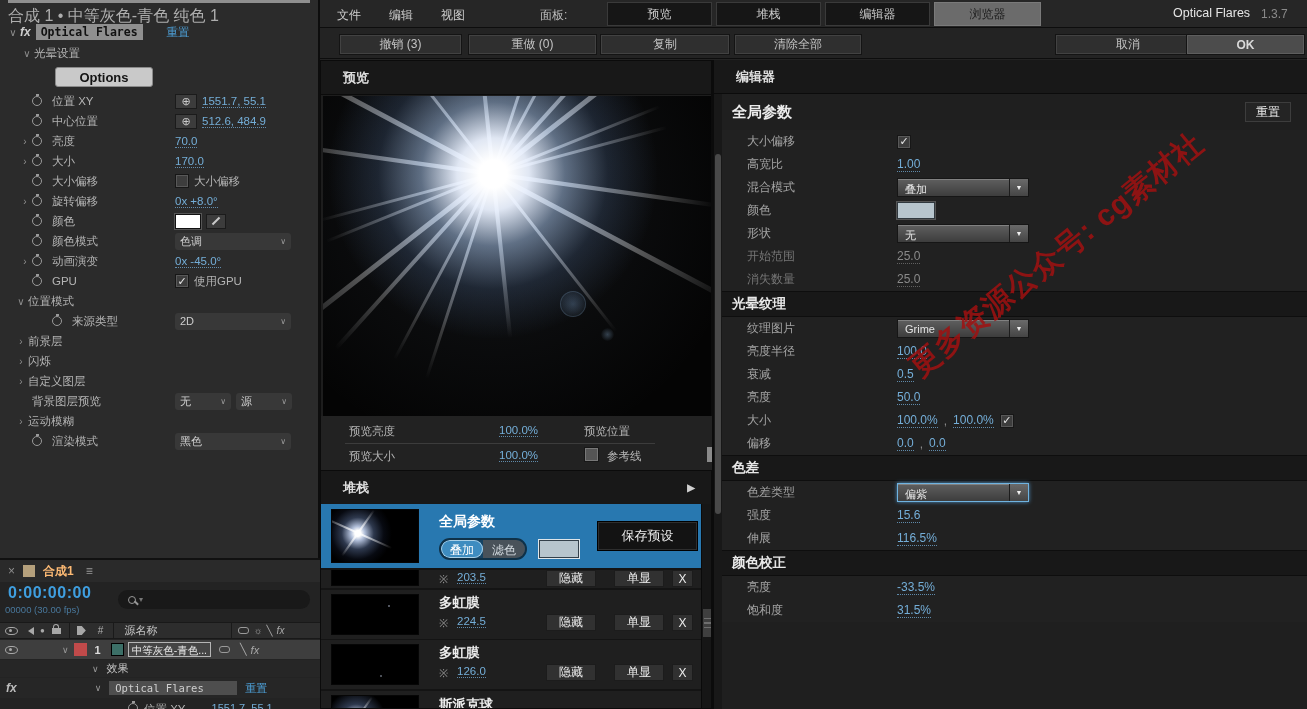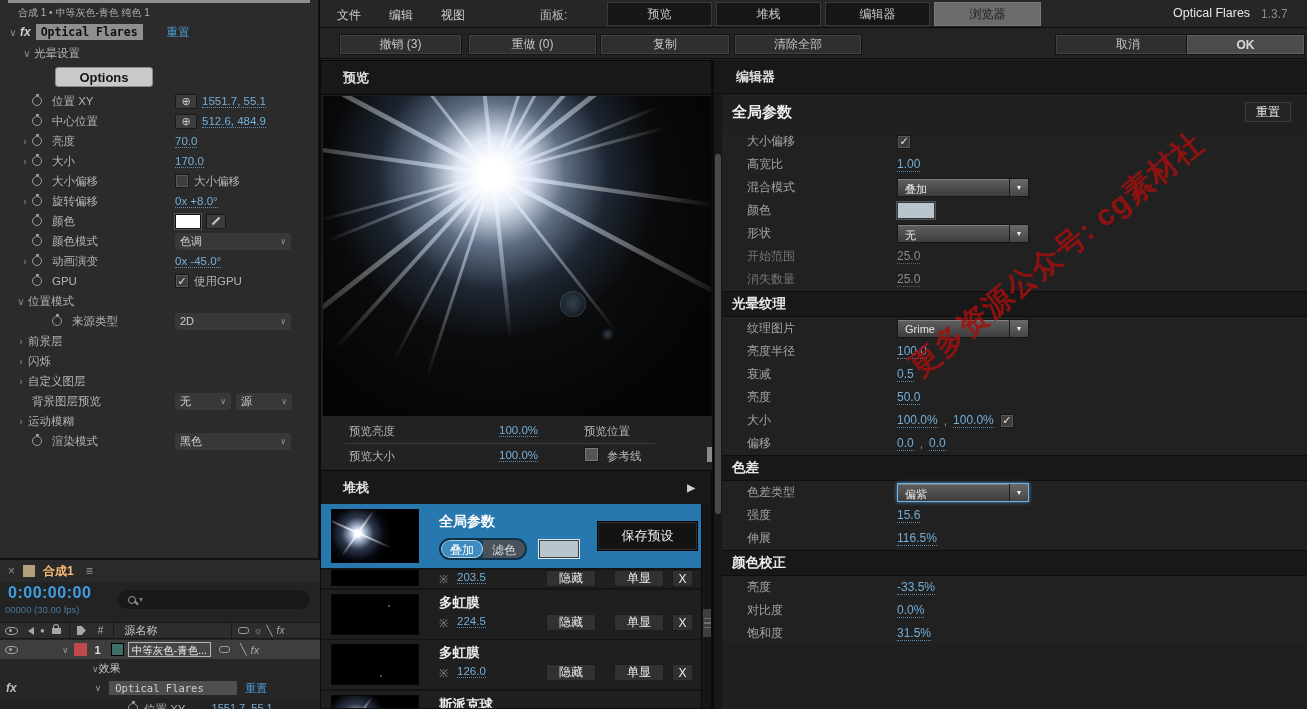--- a/index.html
+++ b/index.html
@@ -62,21 +62,21 @@
   .wm{position:absolute;white-space:nowrap;font-size:30px;font-weight:bold;letter-spacing:1px;color:rgba(160,16,16,.85);transform:rotate(-39deg);transform-origin:0 50%;pointer-events:none;z-index:9}
   .hdivider{position:absolute;height:1px;background:#3c3c3c}
   .gripline{width:9px;height:1.5px;background:#6e6e6e;margin:1.5px 0}
 </style>
 </head>
 <body>
 
 <div class="abs" style="left:0;top:0;width:320px;height:709px;background:#2b2b2b;border-right:2px solid #0d0d0d">
 
   <div class="abs" style="left:8px;top:0;width:302px;height:3px;background:#8f8f8f"></div>
-  <div class="abs lbl" style="left:18px;top:6px;font-size:10px;color:#aeaeae">合成 1 • 中等灰色-青色 纯色 1</div>
+  <div class="abs lbl" style="left:8px;top:6px;font-size:16px;color:#aeaeae">合成 1 • 中等灰色-青色 纯色 1</div>
 
   <div class="abs" style="left:0;top:22px;width:320px;height:20px;display:flex;align-items:center">
     <span class="chev" style="margin-left:6px">∨</span>
     <span style="font-style:italic;font-weight:bold;color:#cfcfcf;font-size:12px;margin-right:5px">fx</span>
     <span style="background:#8f8f8f;color:#111;font-family:'DejaVu Sans Mono',monospace;font-weight:bold;font-size:11.5px;padding:1px 5px">Optical Flares</span>
     <span class="val" style="margin-left:24px;border-bottom:none;font-size:11.5px;color:#4d9fd6">重置</span>
   </div>
 
   <div class="abs" style="left:0;top:44px;width:320px;height:18px;display:flex;align-items:center">
     <span class="chev" style="margin-left:20px">∨</span>
@@ -312,21 +312,21 @@
       <span style="color:#dcdcdc;margin-left:8px;font-weight:bold">1</span>
       <span style="width:13px;height:13px;background:#3c6f67;border:1px solid #000;margin-left:10px"></span>
       <span style="margin-left:4px;border:1px solid #b5b5b5;background:#454545;color:#e8e8e8;font-size:10.5px;padding:0 3px;height:15px;line-height:15px;max-width:112px;overflow:hidden;white-space:nowrap">中等灰色-青色...</span>
       <span class="shy" style="margin-left:8px"></span>
       <span style="margin-left:10px;color:#a8a8a8">╲</span>
       <span style="margin-left:4px;font-style:italic;color:#a8a8a8">fx</span>
     </div>
 
     <div class="abs" style="left:0;top:100px;width:320px;height:17px;background:#262626;display:flex;align-items:center;font-size:11px">
       <span style="color:#9a9a9a;font-size:9px;margin-left:92px">∨</span>
-      <span style="color:#c8c8c8;">效果</span>
+      <span style="color:#c8c8c8;margin-left:8px">效果</span>
     </div>
 
     <div class="abs" style="left:0;top:118px;width:320px;height:20px;background:#262626;display:flex;align-items:center;font-size:11px">
       <span style="font-style:italic;font-weight:bold;color:#bdbdbd;font-size:12px;margin-left:6px">fx</span>
       <span style="color:#9a9a9a;font-size:9px;margin-left:78px">∨</span>
       <span style="background:#4e4e4e;color:#cfcfcf;font-family:'DejaVu Sans Mono',monospace;font-size:10.5px;padding:1px 6px;margin-left:8px;width:128px">Optical Flares</span>
       <span style="color:#4d9fd6;margin-left:8px">重置</span>
     </div>
 
     <div class="abs" style="left:0;top:140px;width:320px;height:11px;overflow:hidden;background:#232323;display:flex;font-size:11px">
@@ -617,26 +617,20 @@
         <span>颜色校正</span>
       </div>
     <div class="erows">
       <div class="erow">
           <span>亮度</span>
         <span class="ctl">
             <span class="val">-33.5%</span>
           </span>
         </div>
       <div class="erow">
-          <span>对比度</span>
-        <span class="ctl">
-            <span class="val">0.0%</span>
-          </span>
-        </div>
-      <div class="erow">
           <span>饱和度</span>
         <span class="ctl">
             <span class="val">31.5%</span>
           </span>
         </div>
     </div>
 
     <div class="wm" style="left:200px;top:290px">更多资源公众号: cg素材社</div>
   </div>
 </div>

